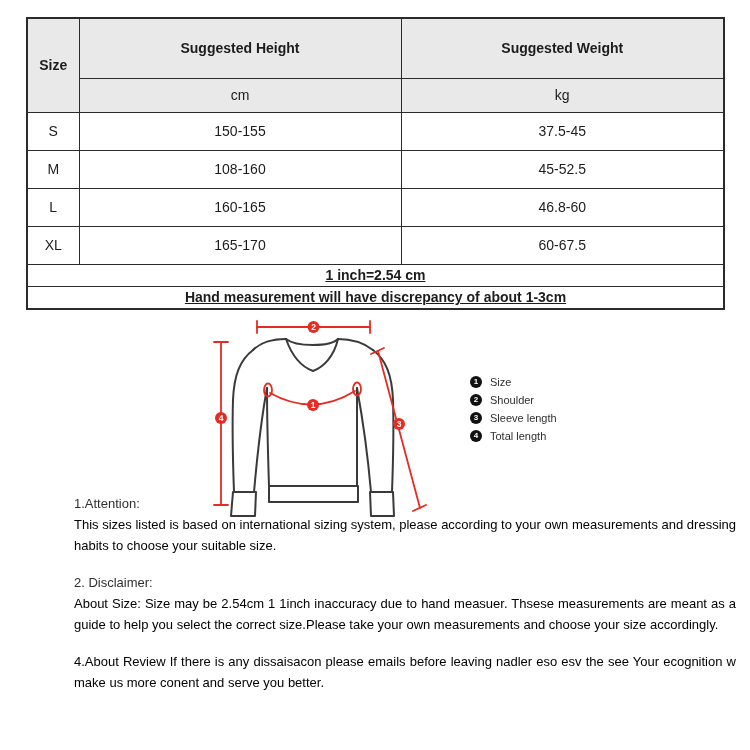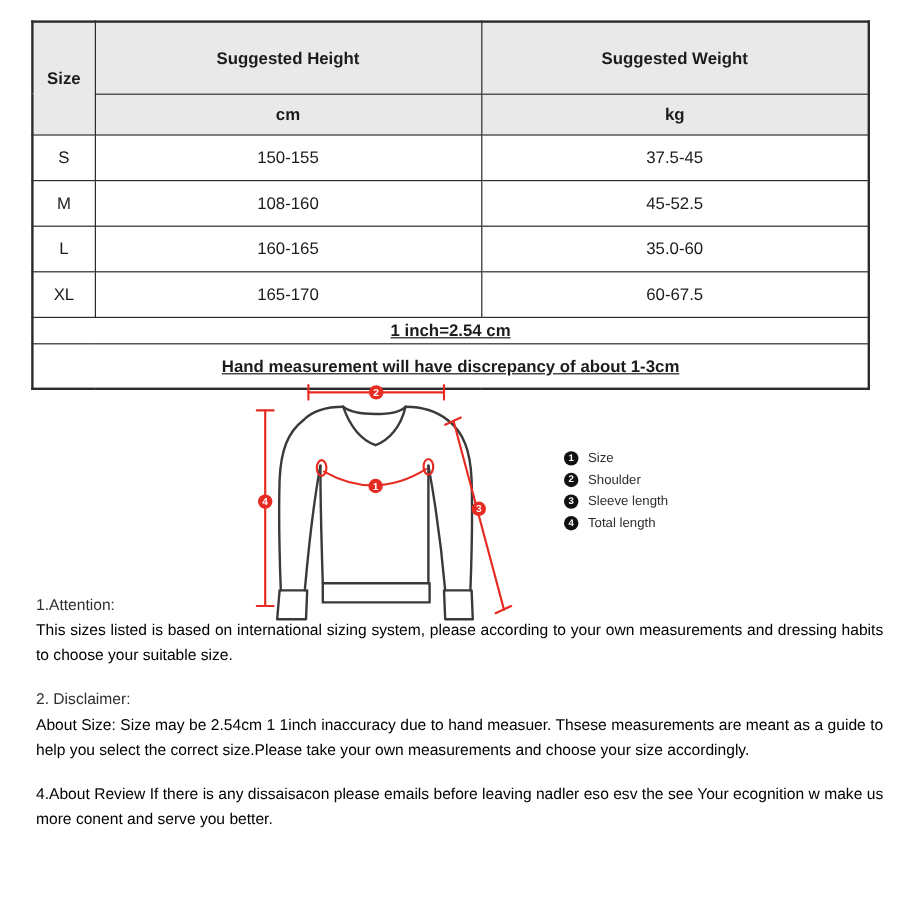--- a/index.html
+++ b/index.html
@@ -31,23 +31,23 @@
     overflow: hidden;
   }
   table.size-table { border: 2px solid #2b2b2b; }
   .col-size   { width: 52px; }
   .col-height { width: 322px; }
   .col-weight { width: 323px; }
   tr.hdr-main  { height: 60px; }
   tr.hdr-unit  { height: 34px; }
   tr.data-row  { height: 38px; }
   tr.note-row1 { height: 22px; }
-  tr.note-row2 { height: 38px; }
+  tr.note-row2 { height: 23px; }
   th.gray { background: #e9e9e9; font-weight: bold; font-size: 15px; }
-  th.unit { background: #e9e9e9; font-weight: bold; font-size: 14px; }
+  th.unit { background: #e9e9e9; font-weight: normal; font-size: 14px; }
   td.val  { font-weight: normal; font-size: 14px; background: #ffffff; }
   td.foot { font-weight: bold; font-size: 12.5px; background: #ffffff; text-decoration: underline; }
 
   
   .diagram-svg {
     position: absolute;
     left: 150px;
     top: 313px;
     width: 330px;
     height: 210px;
@@ -87,21 +87,21 @@
     white-space: nowrap;
   }
 
   
   .notes {
     position: absolute;
     left: 30px;
     top: 493px;
     width: 706px;
   }
-  .note { margin-bottom: 16px; }
+  .note { margin-bottom: 16px; margin-left: 44px; }
   .note-title {
     font-size: 13px;
     line-height: 21px;
     color: #2f2f2f;
   }
   .note-title:empty { display: none; }
   .note-body {
     font-size: 13px;
     line-height: 21px;
     color: #000000;
@@ -135,21 +135,21 @@
         <td class="val">37.5-45</td>
       </tr>
       <tr class="data-row">
         <td class="val">M</td>
         <td class="val">108-160</td>
         <td class="val">45-52.5</td>
       </tr>
       <tr class="data-row">
         <td class="val">L</td>
         <td class="val">160-165</td>
-        <td class="val">35.0-60</td>
+        <td class="val">46.8-60</td>
       </tr>
       <tr class="data-row">
         <td class="val">XL</td>
         <td class="val">165-170</td>
         <td class="val">60-67.5</td>
       </tr>
       <tr class="note-row1">
         <td class="foot" colspan="3">1 inch=2.54 cm</td>
       </tr>
       <tr class="note-row2">

